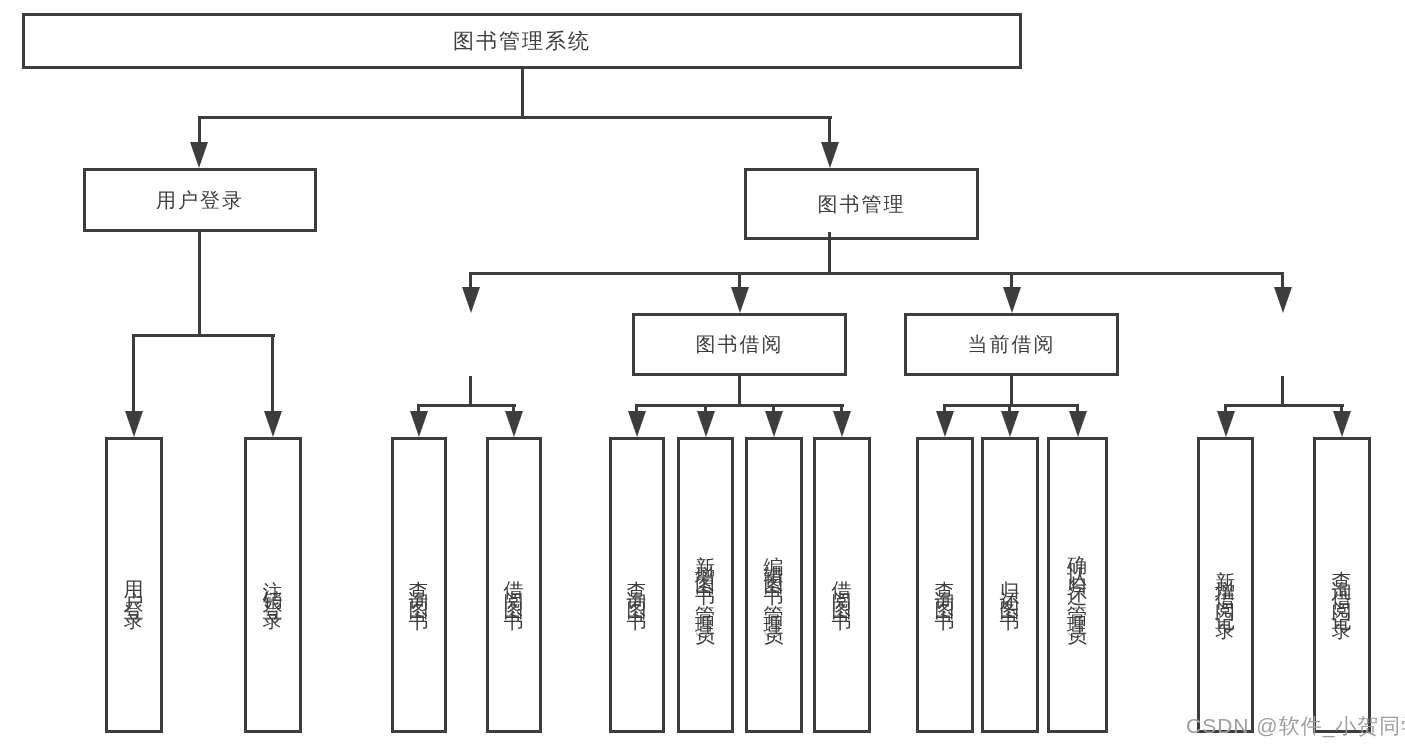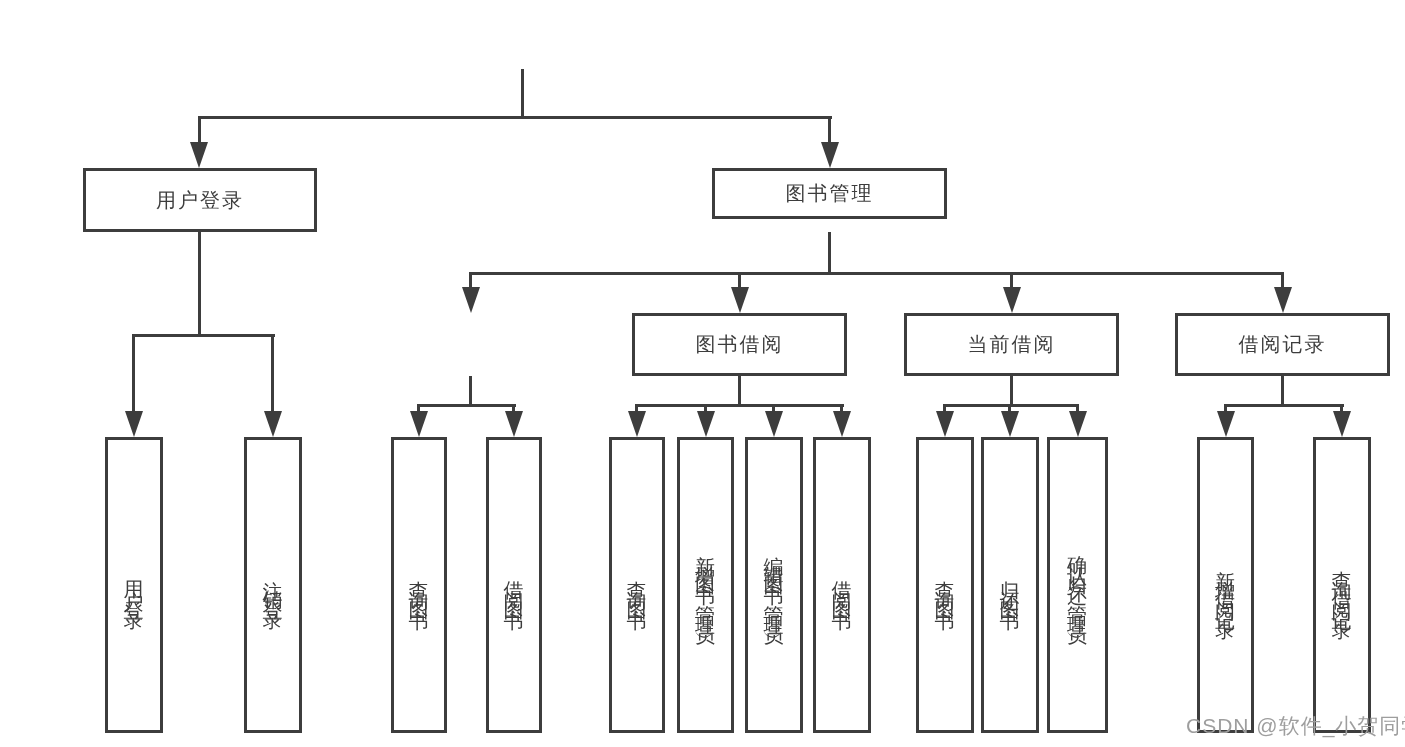--- a/index.html
+++ b/index.html
@@ -28,32 +28,35 @@
   .watermark{
     position:absolute;left:1186px;top:712px;z-index:5;
     font-size:21px;color:var(--watermark,#9e9e9e);letter-spacing:1px;white-space:nowrap;
   }
 </style>
 </head>
 <body>
 
 <div id="canvas">
 
+  <div class="box rootbox" style="left:22px;top:13px;width:1000px;height:56px">
+    <span>图书管理系统</span>
+  </div>
 
   <div class="vline" style="left:521px;top:69px;height:49px"></div>
   <div class="hline" style="left:198px;top:116px;width:634px"></div>
   <div class="vline" style="left:198px;top:116px;height:30px"></div>
   <div class="arrow" style="left:190px;top:142px"></div>
   <div class="vline" style="left:828px;top:116px;height:30px"></div>
   <div class="arrow" style="left:821px;top:142px"></div>
 
   <div class="box hbox" style="left:83px;top:168px;width:234px;height:64px">
     <span>用户登录</span>
   </div>
-  <div class="box hbox" style="left:712px;top:168px;width:235px;height:51px">
+  <div class="box hbox" style="left:744px;top:168px;width:235px;height:72px">
     <span>图书管理</span>
   </div>
 
   <div class="vline" style="left:198px;top:232px;height:105px"></div>
   <div class="hline" style="left:132px;top:334px;width:143px"></div>
   <div class="vline" style="left:132px;top:334px;height:80px"></div>
   <div class="arrow" style="left:125px;top:411px"></div>
   <div class="vline" style="left:271px;top:334px;height:80px"></div>
   <div class="arrow" style="left:264px;top:411px"></div>
 
@@ -66,23 +69,20 @@
   <div class="vline" style="left:1010px;top:272px;height:18px"></div>
   <div class="arrow" style="left:1003px;top:287px"></div>
   <div class="vline" style="left:1281px;top:272px;height:18px"></div>
   <div class="arrow" style="left:1274px;top:287px"></div>
 
   <div class="box hbox" style="left:632px;top:313px;width:215px;height:63px">
     <span>图书借阅</span>
   </div>
   <div class="box hbox" style="left:904px;top:313px;width:215px;height:63px">
     <span>当前借阅</span>
-  </div>
-  <div class="box hbox" style="left:1175px;top:313px;width:215px;height:63px">
-    <span>借阅记录</span>
   </div>
 
   <div class="vline" style="left:469px;top:376px;height:31px"></div>
   <div class="hline" style="left:417px;top:404px;width:99px"></div>
   <div class="vline" style="left:417px;top:404px;height:14px"></div>
   <div class="arrow" style="left:410px;top:411px"></div>
   <div class="vline" style="left:512px;top:404px;height:14px"></div>
   <div class="arrow" style="left:505px;top:411px"></div>
 
   <div class="vline" style="left:738px;top:376px;height:31px"></div>

